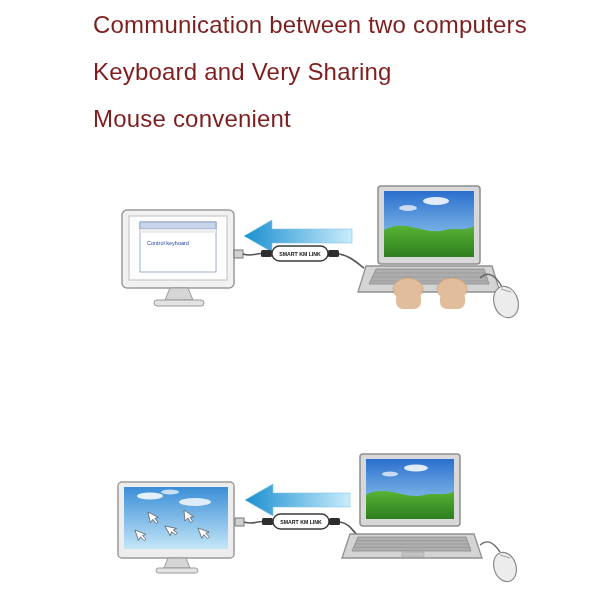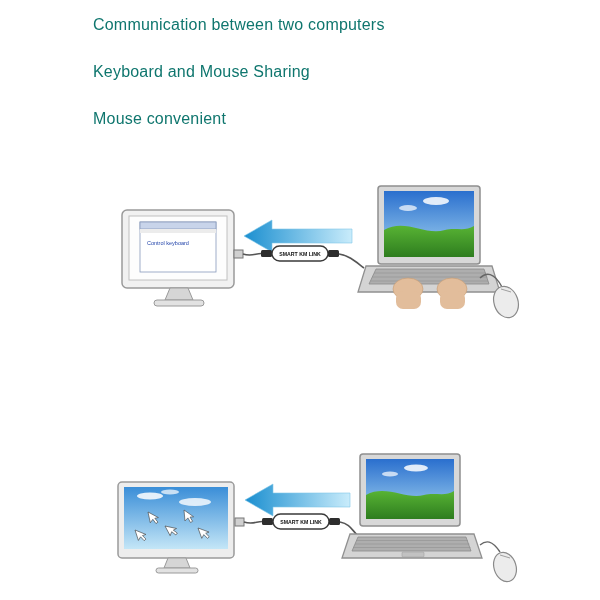--- a/index.html
+++ b/index.html
@@ -1,34 +1,34 @@
 <!DOCTYPE html>
 <html><head>
 <meta charset="utf-8">
 <style>
   html,body{margin:0;padding:0;background:#fff;}
   .page{
     position:relative;width:600px;height:600px;background:#ffffff;overflow:hidden;
     font-family:"Liberation Sans",sans-serif;color:#0a0a0a;
   }
   .headline{position:absolute;left:93px;top:12px;}
-  .headline .hline{font-size:16px;line-height:26px;margin-bottom:21px;letter-spacing:0.2px;color:#0f766e;}
+  .headline .hline{font-size:24px;line-height:26px;margin-bottom:21px;letter-spacing:0.2px;color:#7f1d1d;}
   svg{position:absolute;left:0;display:block;}
   #diagram-top{top:160px;}
   #diagram-bottom{top:440px;}
   .dev-label{font-family:"Liberation Sans",sans-serif;font-weight:bold;}
 </style>
 </head>
 <body>
 
 <div class="page">
 
   <div class="headline">
     <div class="hline">Communication between two computers</div>
-    <div class="hline">Keyboard and Mouse Sharing</div>
+    <div class="hline">Keyboard and Very Sharing</div>
     <div class="hline">Mouse convenient</div>
   </div>
 
   <svg id="diagram-top" width="600" height="215" viewBox="0 0 600 215">
     <defs>
       <linearGradient id="arrowGrad" x1="0" y1="0" x2="1" y2="0">
         <stop offset="0" stop-color="#1b8fd0"></stop>
         <stop offset="1" stop-color="#c9ecfb"></stop>
       </linearGradient>
       <linearGradient id="skyGrad" x1="0" y1="0" x2="0" y2="1">

